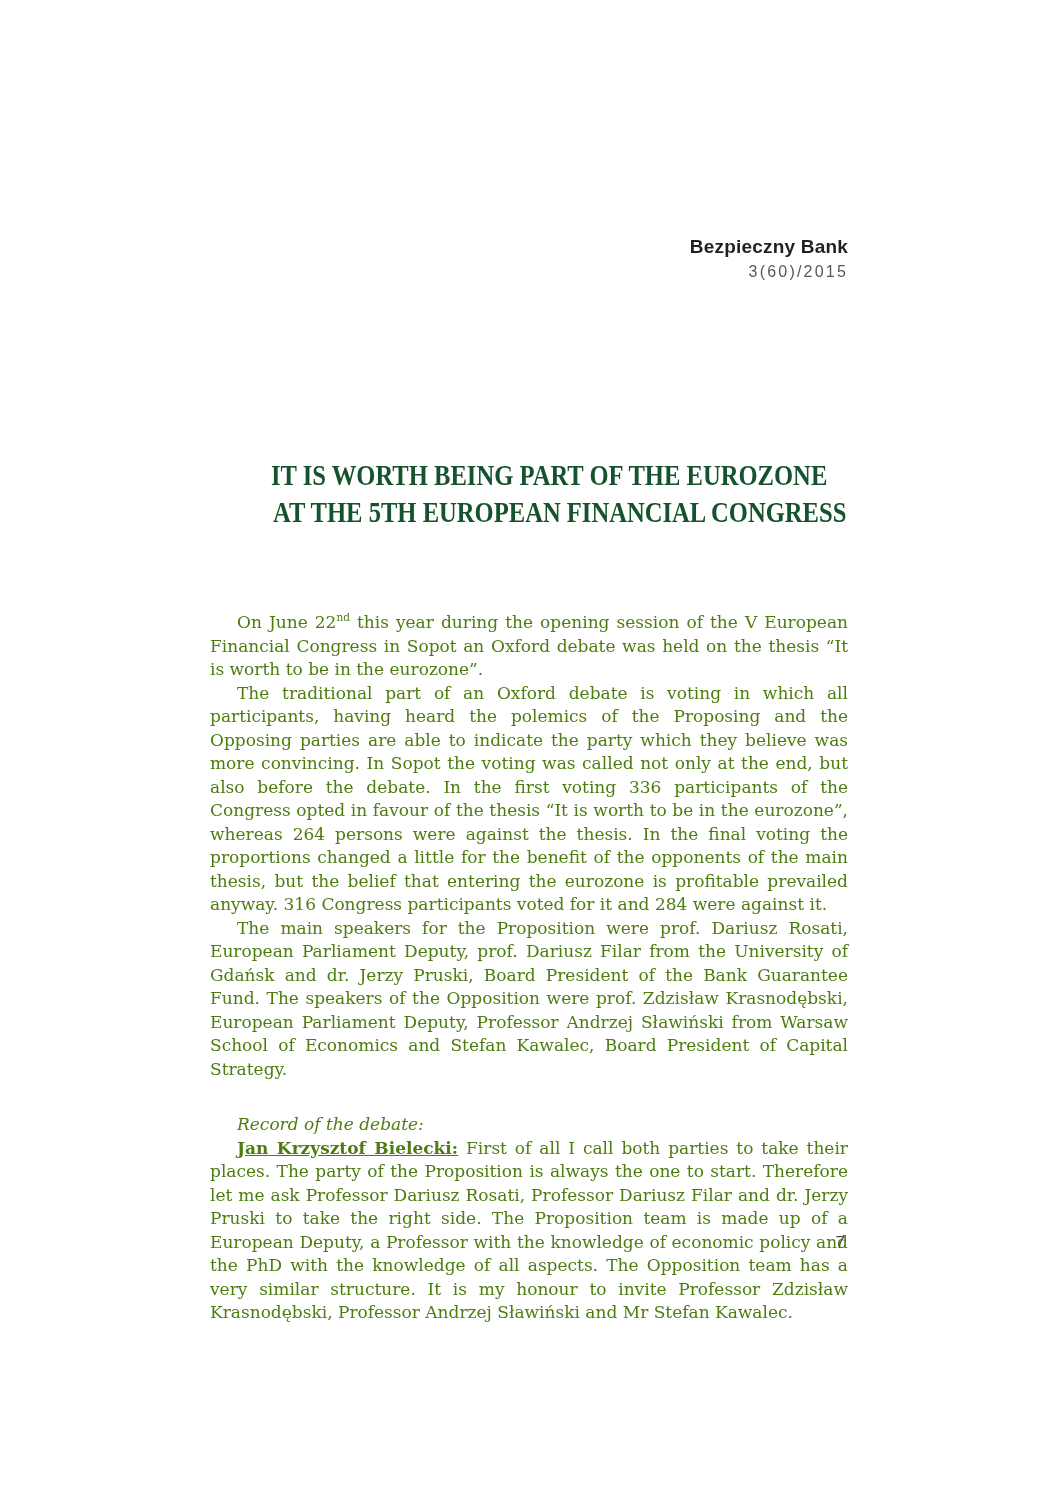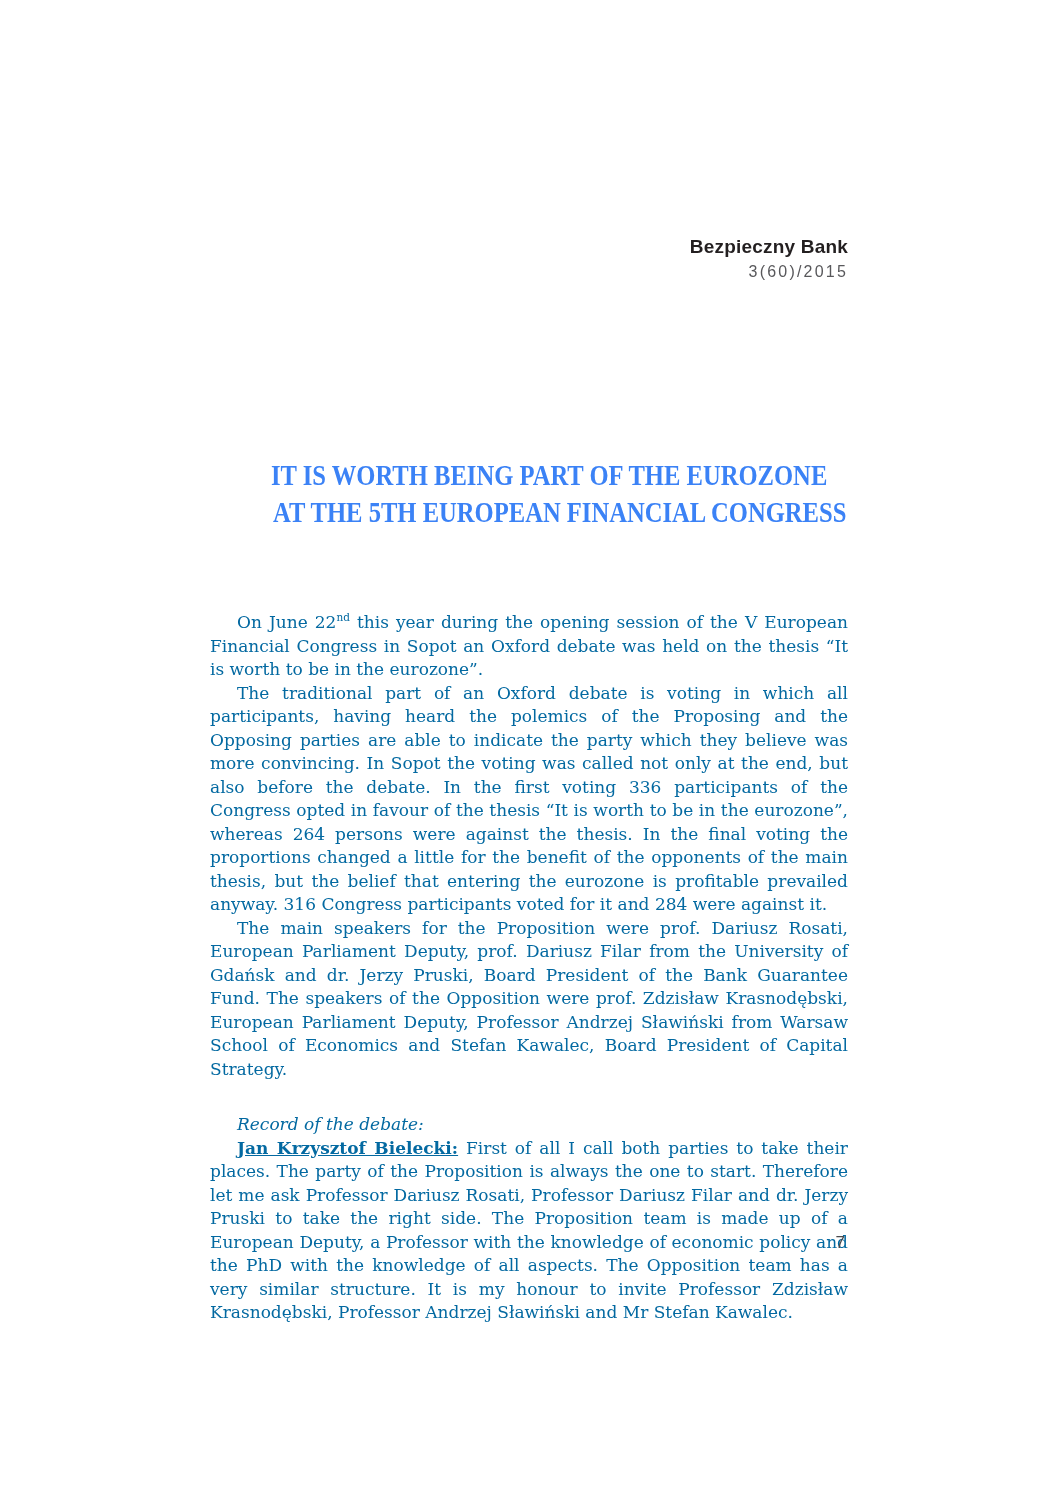--- a/index.html
+++ b/index.html
@@ -37,38 +37,38 @@
   .title-block {
     position: absolute;
     top: 456px;
     left: 210px;
     width: 638px;
     text-align: center;
     font-family: "Liberation Serif", serif;
     font-weight: bold;
     font-size: 30px;
     line-height: 37px;
-    color: #3b82f6;
+    color: #14532d;
     white-space: nowrap;
   }
   .title-line-wrap { height: 37px; }
   .title-line {
     display: inline-block;
     transform: scaleX(0.82);
     transform-origin: 50% 50%;
   }
   .content {
     position: absolute;
     top: 611px;
     left: 210px;
     width: 638px;
     font-size: 17px;
     line-height: 23.5px;
     text-align: justify;
-    color: #0369a1;
+    color: #4d7c0f;
   }
   .content p { margin: 0; text-indent: 27px; }
   .content p.record-heading {
     font-style: italic;
     margin-top: 32px;
     text-align: left;
   }
   .speaker-name { font-weight: bold; text-decoration: underline; }
   sup.ord { font-size: 62%; vertical-align: super; line-height: 0; }
   .page-number {

